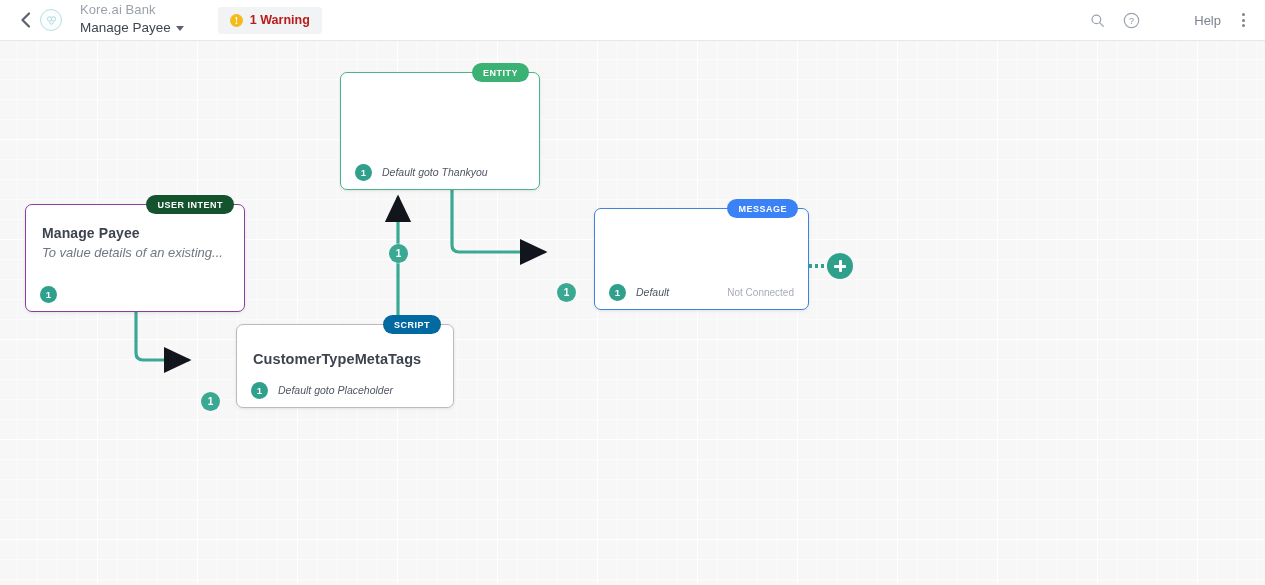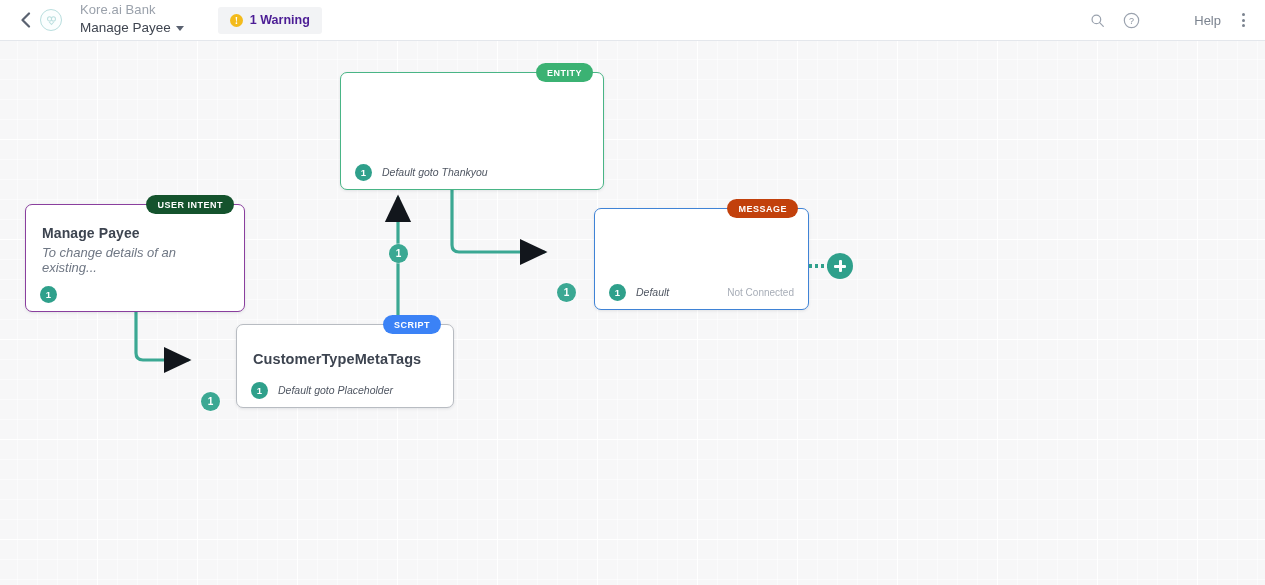--- a/index.html
+++ b/index.html
@@ -45,21 +45,21 @@
   .warn-pill {
     margin-left: 34px; height: 27px; background: #f2f3f5; border-radius: 3px;
     display: flex; align-items: center; gap: 7px; padding: 0 12px;
     cursor: pointer;
   }
   .warn-ico {
     width: 13px; height: 13px; border-radius: 50%; background: #f3bb1c;
     color: #fff; font-size: 10px; font-weight: bold; line-height: 13px;
     text-align: center; font-family: "Liberation Serif", serif;
   }
-  .warn-txt { font-size: 12.5px; color: #4c1d95; font-weight: bold; }
+  .warn-txt { font-size: 12.5px; color: #b91c1c; font-weight: bold; }
 
   .topright {
     margin-left: auto; display: flex; align-items: center;
     gap: 4px; margin-right: 10px;
   }
   .tr-item {
     display: flex; align-items: center; gap: 6px;
     padding: 4px 7px; cursor: pointer; color: #8d96a3;
   }
   .help-txt { font-size: 13px; color: #7b838f; margin-left: 48px; }
@@ -107,28 +107,28 @@
   .foot-right { margin-left: auto; font-size: 10px; color: #a7adb7; }
 
   .badge {
     position: absolute; top: -10px; right: 10px; height: 19px;
     border-radius: 10px; color: #fff; font-size: 9px; font-weight: bold;
     letter-spacing: .5px; display: flex; align-items: center;
     padding: 0 11px; cursor: pointer;
   }
 
   
-  #node-placeholder { left: 340px; top: 31px; width: 264px; height: 118px; border: 1.5px solid #49b586; }
+  #node-placeholder { left: 340px; top: 31px; width: 200px; height: 118px; border: 1.5px solid #49b586; }
   #node-placeholder .badge { background: #3bb273; }
   #node-manage     { left: 25px;  top: 163px; width: 220px; height: 108px; border: 1.5px solid #8a3f9e; }
   #node-manage .badge { background: #14532d; }
   #node-thankyou   { left: 594px; top: 167px; width: 215px; height: 102px; border: 1.5px solid #3f83d6; }
-  #node-thankyou .badge { background: #c2410c; }
+  #node-thankyou .badge { background: #3b82f6; }
   #node-script     { left: 236px; top: 283px; width: 218px; height: 84px; border: 1.5px solid #b8bcc2; }
-  #node-script .badge { background: #3b82f6; right: 12px; }
+  #node-script .badge { background: #0369a1; right: 12px; }
 
   #node-script .node-body { padding-top: 26px; }
   #node-script .node-title { font-size: 14.5px; }
   #node-thankyou .node-body { padding-top: 18px; }
   #node-manage .node-body { padding-top: 20px; }
 
   .addbtn {
     position: absolute; left: 827px; top: 212px; width: 26px; height: 26px;
     border-radius: 50%; background: #2fa08b; cursor: pointer;
     display: flex; align-items: center; justify-content: center;
@@ -238,21 +238,21 @@
       <div class="node-foot">
         <span class="pin">1</span>
         <span class="foot-txt">Default goto Thankyou</span>
       </div>
     </div>
 
     <div class="node" id="node-manage">
       <div class="badge">USER INTENT</div>
       <div class="node-body">
         <div class="node-title">Manage Payee</div>
-        <div class="node-sub italic">To change details of an existing...</div>
+        <div class="node-sub italic">To value details of an existing...</div>
       </div>
       <div class="node-foot">
         <span class="pin">1</span>
       </div>
     </div>
 
     <div class="node" id="node-thankyou">
       <div class="badge">MESSAGE</div>
       <div class="node-foot">
         <span class="pin">1</span>

